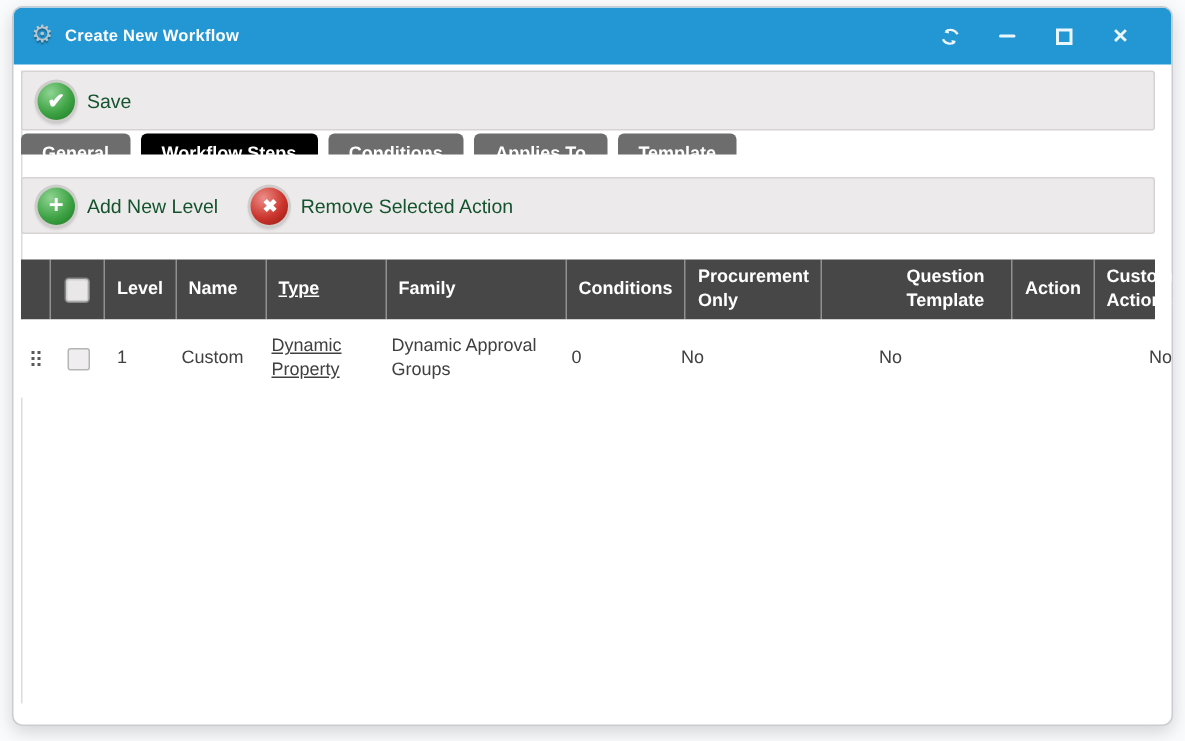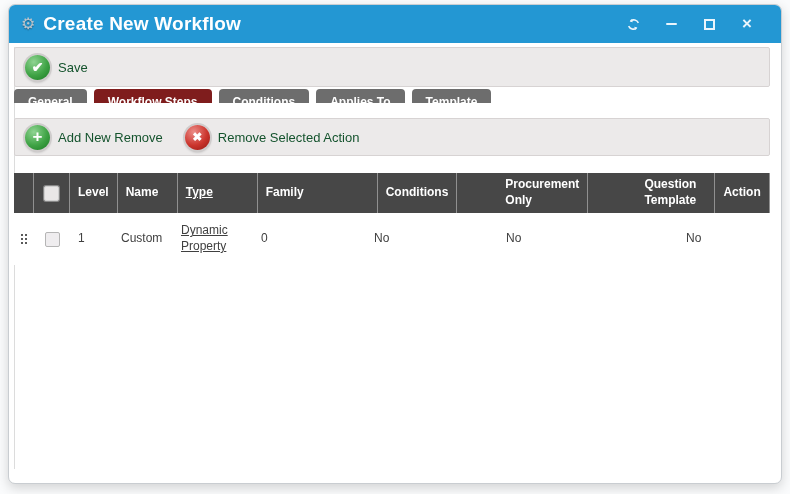--- a/index.html
+++ b/index.html
@@ -26,21 +26,21 @@
     display: flex; align-items: center;
     padding: 0 12px;
   }
   .gear {
     font-size: 16px; line-height: 1;
     color: #b9c4cc;
     text-shadow: 0 1px 1px rgba(0,0,0,0.35);
     margin-right: 8px;
   }
   .win-title {
-    color: #ffffff; font-size: 19px; font-weight: bold;
+    color: #ffffff; font-size: 11px; font-weight: bold;
     letter-spacing: 0.2px;
   }
   .win-controls {
     margin-left: auto;
     display: flex; align-items: center; gap: 22px;
     padding-right: 14px;
   }
   .win-btn { display: flex; align-items: center; justify-content: center;
     width: 16px; height: 16px; cursor: pointer; }
   .min-glyph { width: 11px; height: 2px; background: #eaf5fc; border-radius: 1px; }
@@ -87,21 +87,21 @@
   .tab {
     height: 14px; line-height: 26px;
     padding: 0 14px;
     background: #6d6d6d;
     color: #ffffff;
     font-size: 12px; font-weight: bold;
     border-radius: 4px 4px 0 0;
     cursor: pointer;
     white-space: nowrap;
   }
-  .tab.active { background: #7f1d1d; }
+  .tab.active { background: #000000; }
   
   .grid {
     position: absolute; left: 5px; top: 168px; width: 756px;
   }
   .grid-header {
     display: flex; align-items: stretch;
     background: #474747; height: 40px;
   }
   .grid-row {
     display: flex; align-items: center;
@@ -119,21 +119,21 @@
   }
   .grid-header .cell:last-child { border-right: none; }
   .grid-row .cell { color: #404040; }
   .c-drag   { flex: 0 0 20px; padding: 0; justify-content: center; }
   .c-check  { flex: 0 0 36px; padding: 0; justify-content: center; }
   .c-level  { flex: 0 0 43px; }
   .c-name   { flex: 0 0 60px; }
   .c-type   { flex: 0 0 80px; text-decoration: underline; }
   .c-family { flex: 0 0 120px; }
   .c-cond   { flex: 0 0 73px; }
-  .c-proc   { flex: 0 0 84px; margin-left: 40px; }
+  .c-proc   { flex: 0 0 84px; }
   .c-quest  { flex: 0 0 79px; margin-left: 48px; }
   .c-set    { flex: 0 0 53px; }
   .c-action { flex: 0 0 48px; }
   .c-custom { flex: 1 1 auto; }
   .checkbox {
     width: 15px; height: 15px;
     background: #efedef;
     border: 1px solid #b5b5b5;
     border-radius: 2px;
     cursor: pointer;
@@ -198,21 +198,21 @@
     <div class="tab">Conditions</div>
     <div class="tab">Applies To</div>
     <div class="tab">Template</div>
   </div>
 
   <div class="toolbar toolbar-table">
     <div class="tool-btn">
       <span class="sphere sphere-green">
           <span class="glyph-plus">+</span>
         </span>
-      <span class="tool-label">Add New Remove</span>
+      <span class="tool-label">Add New Level</span>
     </div>
     <div class="tool-btn">
       <span class="sphere sphere-red">
           <span class="glyph-x">✖</span>
         </span>
       <span class="tool-label">Remove Selected Action</span>
     </div>
   </div>
 
   <div class="grid">
@@ -242,20 +242,21 @@
             <i></i>
             <i></i>
           </span>
       </div>
       <div class="cell c-check">
         <span class="checkbox"></span>
       </div>
       <div class="cell c-level">1</div>
       <div class="cell c-name">Custom</div>
       <div class="cell c-type">Dynamic Property</div>
+      <div class="cell c-family">Dynamic Approval Groups</div>
       <div class="cell c-cond">0</div>
       <div class="cell c-proc">No</div>
       <div class="cell c-quest">No</div>
       <div class="cell c-set"></div>
       <div class="cell c-action"></div>
       <div class="cell c-custom">No</div>
     </div>
   </div>
 
 </div>

